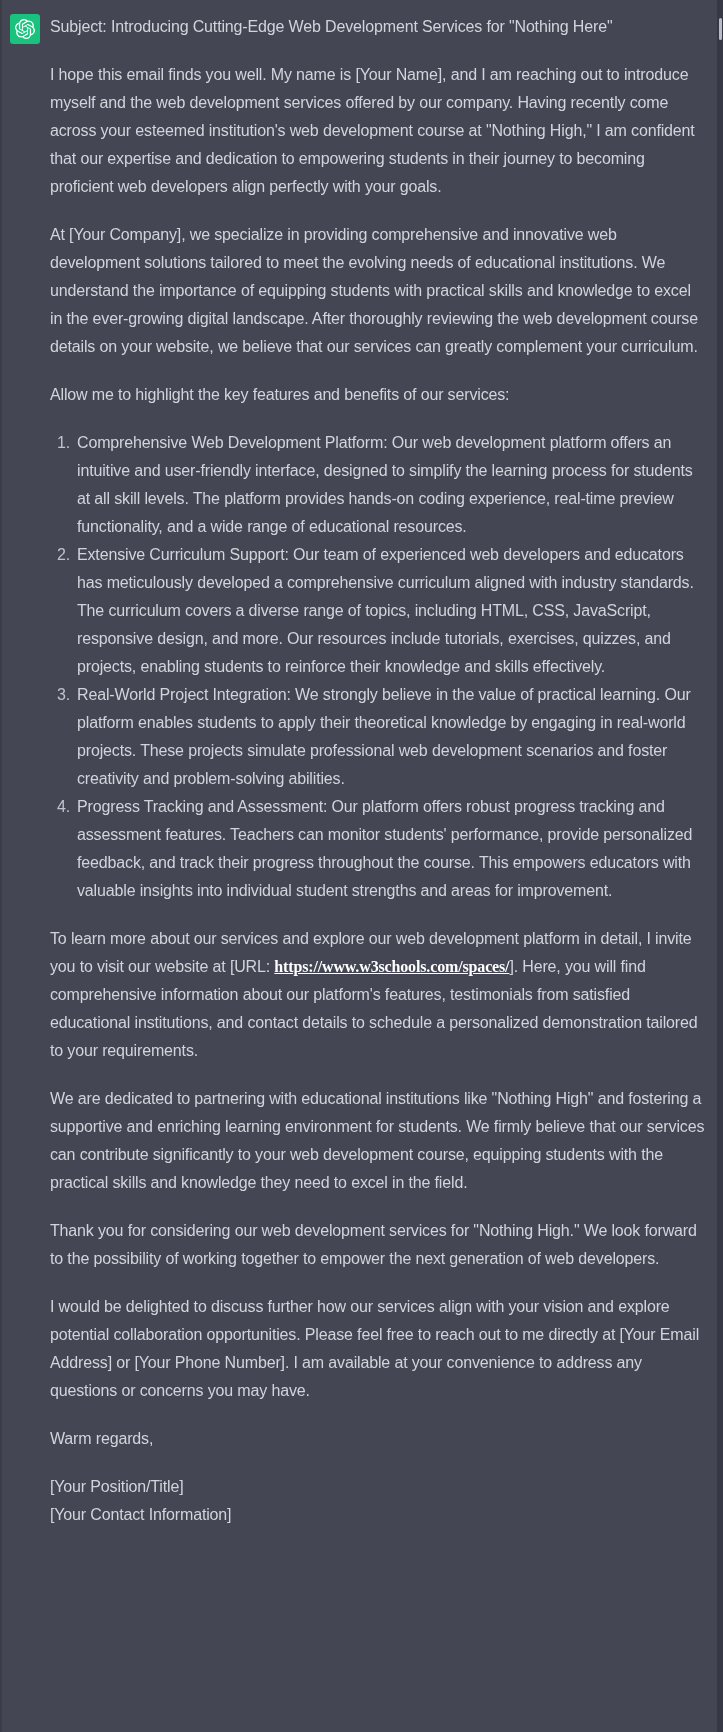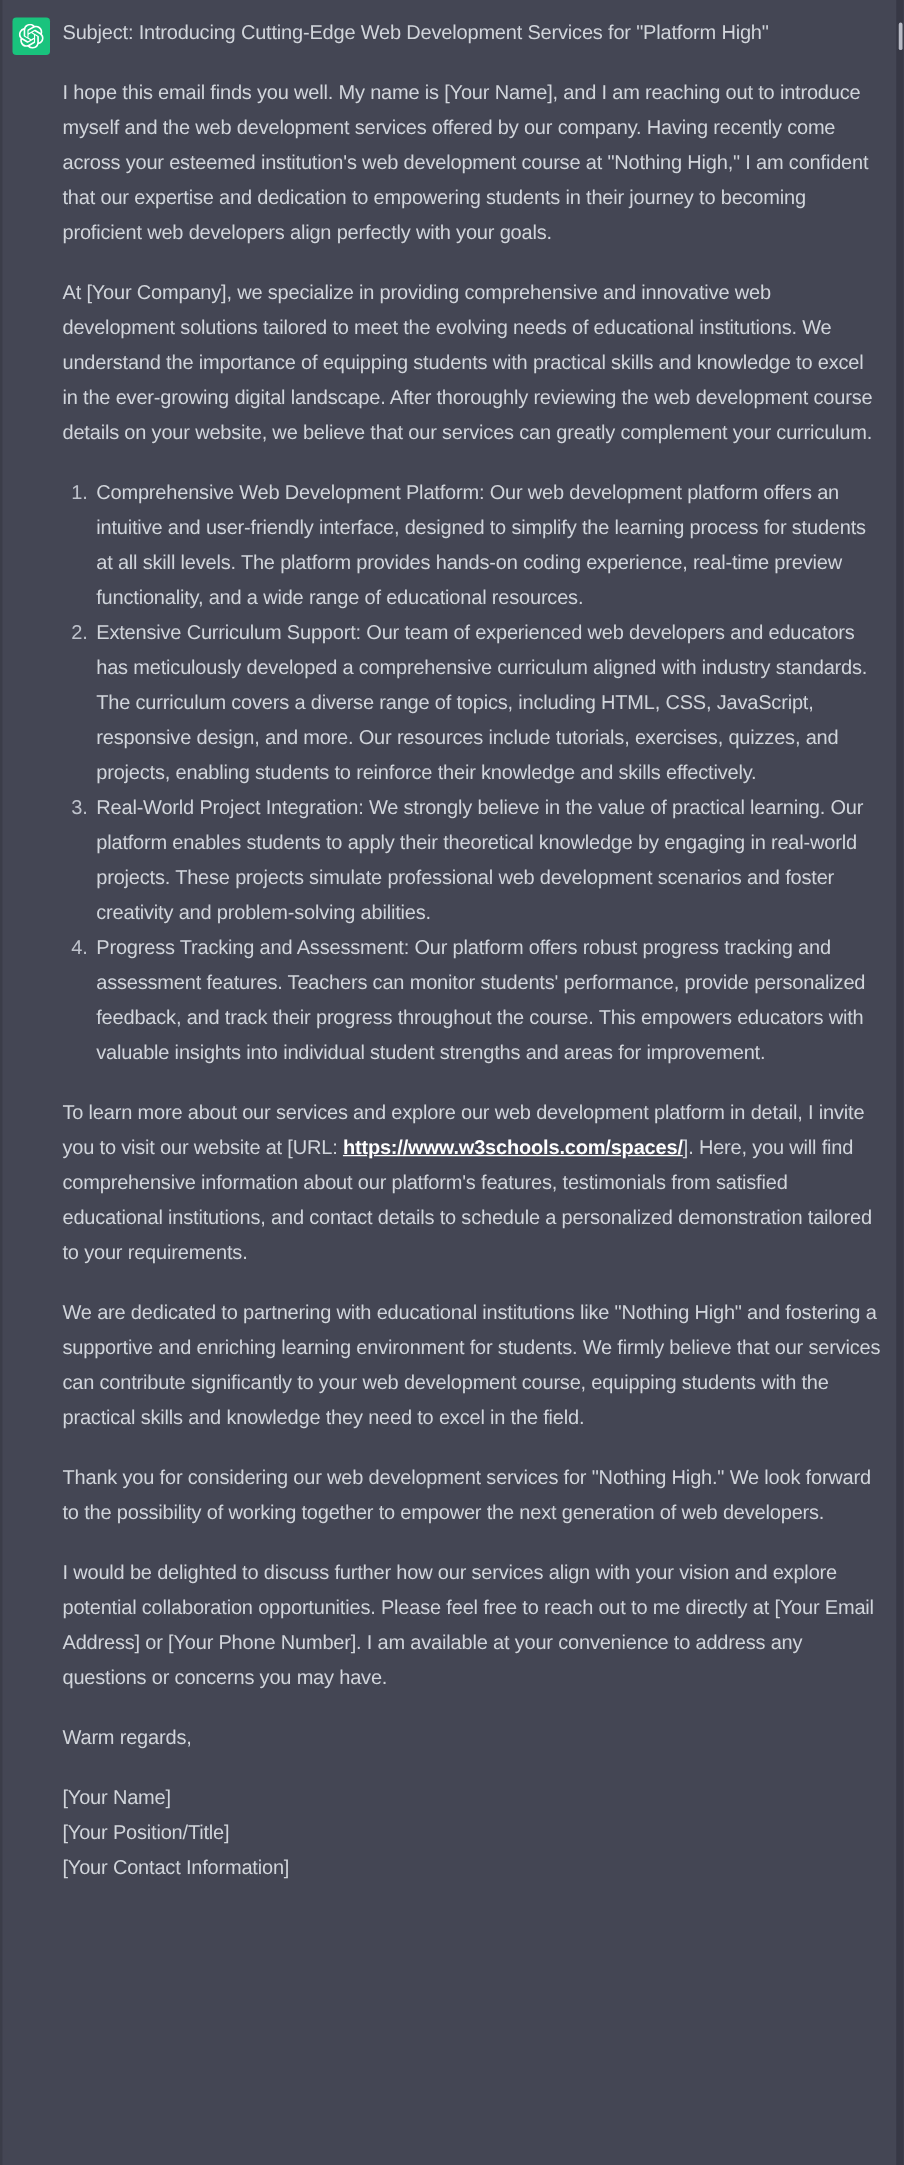--- a/index.html
+++ b/index.html
@@ -48,20 +48,21 @@
     text-align: right;
     margin-right: 7px;
     color: #bfc3cc;
   }
   .li-text { flex: 1 1 auto; }
   a.inline-link {
     color: #ffffff;
     font-weight: 700;
     text-decoration: underline;
     cursor: pointer;
+    font-family: Liberation Serif, serif;
   }
   .signature div { line-height: 28px; }
   .scroll-track {
     position: absolute;
     right: 0;
     top: 0;
     width: 6px;
     height: 1732px;
     background: #373845;
   }
@@ -82,23 +83,24 @@
 
   <div class="avatar">
     <span style="display:flex;">
       <svg viewBox="0 0 24 24" xmlns="http://www.w3.org/2000/svg">
           <path d="M22.2819 9.8211a5.9847 5.9847 0 0 0-.5157-4.9108 6.0462 6.0462 0 0 0-6.5098-2.9A6.0651 6.0651 0 0 0 4.9807 4.1818a5.9847 5.9847 0 0 0-3.9977 2.9 6.0462 6.0462 0 0 0 .7427 7.0966 5.98 5.98 0 0 0 .511 4.9107 6.051 6.051 0 0 0 6.5146 2.9001A5.9847 5.9847 0 0 0 13.2599 24a6.0557 6.0557 0 0 0 5.7718-4.2058 5.9894 5.9894 0 0 0 3.9977-2.9001 6.0557 6.0557 0 0 0-.7475-7.073zm-9.022 12.6081a4.4755 4.4755 0 0 1-2.8764-1.0408l.1419-.0804 4.7783-2.7582a.7948.7948 0 0 0 .3927-.6813v-6.7371l2.02 1.1686a.071.071 0 0 1 .038.0615v5.5826a4.504 4.504 0 0 1-4.4945 4.4851zm-9.6607-4.1254a4.4708 4.4708 0 0 1-.5346-3.0137l.142.0852 4.783 2.7582a.7712.7712 0 0 0 .7806 0l5.8428-3.3685v2.3324a.0804.0804 0 0 1-.0332.0615L9.74 19.9502a4.4992 4.4992 0 0 1-6.1408-1.6464zM2.3408 7.8956a4.485 4.485 0 0 1 2.3655-1.9728V11.6a.7664.7664 0 0 0 .3879.6765l5.8144 3.3543-2.0201 1.1685a.0757.0757 0 0 1-.071 0l-4.8303-2.7865A4.504 4.504 0 0 1 2.3408 7.8956zm16.5963 3.8558L13.1038 8.364 15.1192 7.2a.0757.0757 0 0 1 .071 0l4.8303 2.7913a4.4944 4.4944 0 0 1-.6765 8.1042v-5.6772a.79.79 0 0 0-.407-.667zm2.0107-3.0231l-.142-.0852-4.7735-2.7818a.7759.7759 0 0 0-.7854 0L9.409 9.2297V6.8974a.0662.0662 0 0 1 .0284-.0615l4.8303-2.7866a4.4992 4.4992 0 0 1 6.6802 4.66zM8.3065 12.863l-2.02-1.1638a.0804.0804 0 0 1-.038-.0567V6.0742a4.4992 4.4992 0 0 1 7.3757-3.4537l-.142.0805L8.704 5.459a.7948.7948 0 0 0-.3927.6813zm1.0976-2.3654l2.602-1.4998 2.6069 1.4998v2.9994l-2.5974 1.4997-2.6067-1.4997z"></path>
         </svg>
     </span>
   </div>
 
   <div class="content">
-    <p>Subject: Introducing Cutting-Edge Web Development Services for "Platform High"</p>
+    <p>Subject: Introducing Cutting-Edge Web Development Services for "Nothing Here"</p>
     <p>I hope this email finds you well. My name is [Your Name], and I am reaching out to introduce myself and the web development services offered by our company. Having recently come across your esteemed institution's web development course at "Nothing High," I am confident that our expertise and dedication to empowering students in their journey to becoming proficient web developers align perfectly with your goals.</p>
     <p>At [Your Company], we specialize in providing comprehensive and innovative web development solutions tailored to meet the evolving needs of educational institutions. We understand the importance of equipping students with practical skills and knowledge to excel in the ever-growing digital landscape. After thoroughly reviewing the web development course details on your website, we believe that our services can greatly complement your curriculum.</p>
+    <p>Allow me to highlight the key features and benefits of our services:</p>
 
     <div class="list">
       <div class="list-item">
         <span class="marker">1.</span>
         <span class="li-text">Comprehensive Web Development Platform: Our web development platform offers an intuitive and user-friendly interface, designed to simplify the learning process for students at all skill levels. The platform provides hands-on coding experience, real-time preview functionality, and a wide range of educational resources.</span>
       </div>
       <div class="list-item">
         <span class="marker">2.</span>
         <span class="li-text">Extensive Curriculum Support: Our team of experienced web developers and educators has meticulously developed a comprehensive curriculum aligned with industry standards. The curriculum covers a diverse range of topics, including HTML, CSS, JavaScript, responsive design, and more. Our resources include tutorials, exercises, quizzes, and projects, enabling students to reinforce their knowledge and skills effectively.</span>
       </div>
@@ -115,21 +117,20 @@
     <p>
       <span>To learn more about our services and explore our web development platform in detail, I invite you to visit our website at [URL: </span><a class="inline-link">https://www.w3schools.com/spaces/</a><span>]. Here, you will find comprehensive information about our platform's features, testimonials from satisfied educational institutions, and contact details to schedule a personalized demonstration tailored to your requirements.</span>
     </p>
 
     <p>We are dedicated to partnering with educational institutions like "Nothing High" and fostering a supportive and enriching learning environment for students. We firmly believe that our services can contribute significantly to your web development course, equipping students with the practical skills and knowledge they need to excel in the field.</p>
     <p>Thank you for considering our web development services for "Nothing High." We look forward to the possibility of working together to empower the next generation of web developers.</p>
     <p>I would be delighted to discuss further how our services align with your vision and explore potential collaboration opportunities. Please feel free to reach out to me directly at [Your Email Address] or [Your Phone Number]. I am available at your convenience to address any questions or concerns you may have.</p>
     <p>Warm regards,</p>
 
     <div class="signature">
-      <div>[Your Name]</div>
       <div>[Your Position/Title]</div>
       <div>[Your Contact Information]</div>
     </div>
   </div>
 
   <div class="scroll-track">
     <div class="scroll-thumb"></div>
   </div>
 
 </div>

